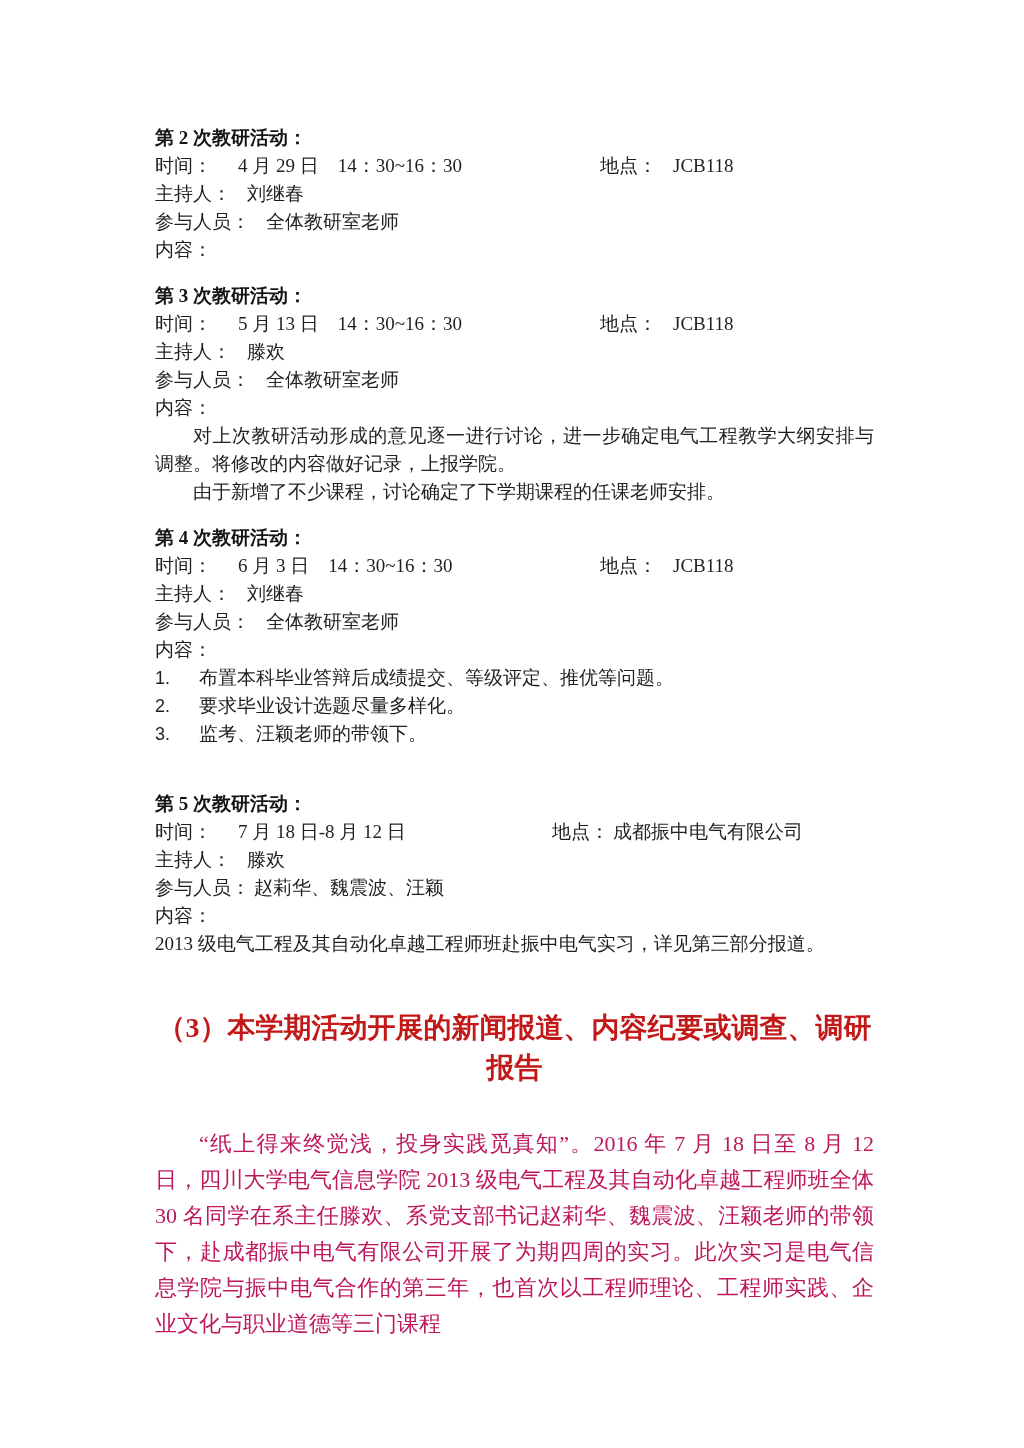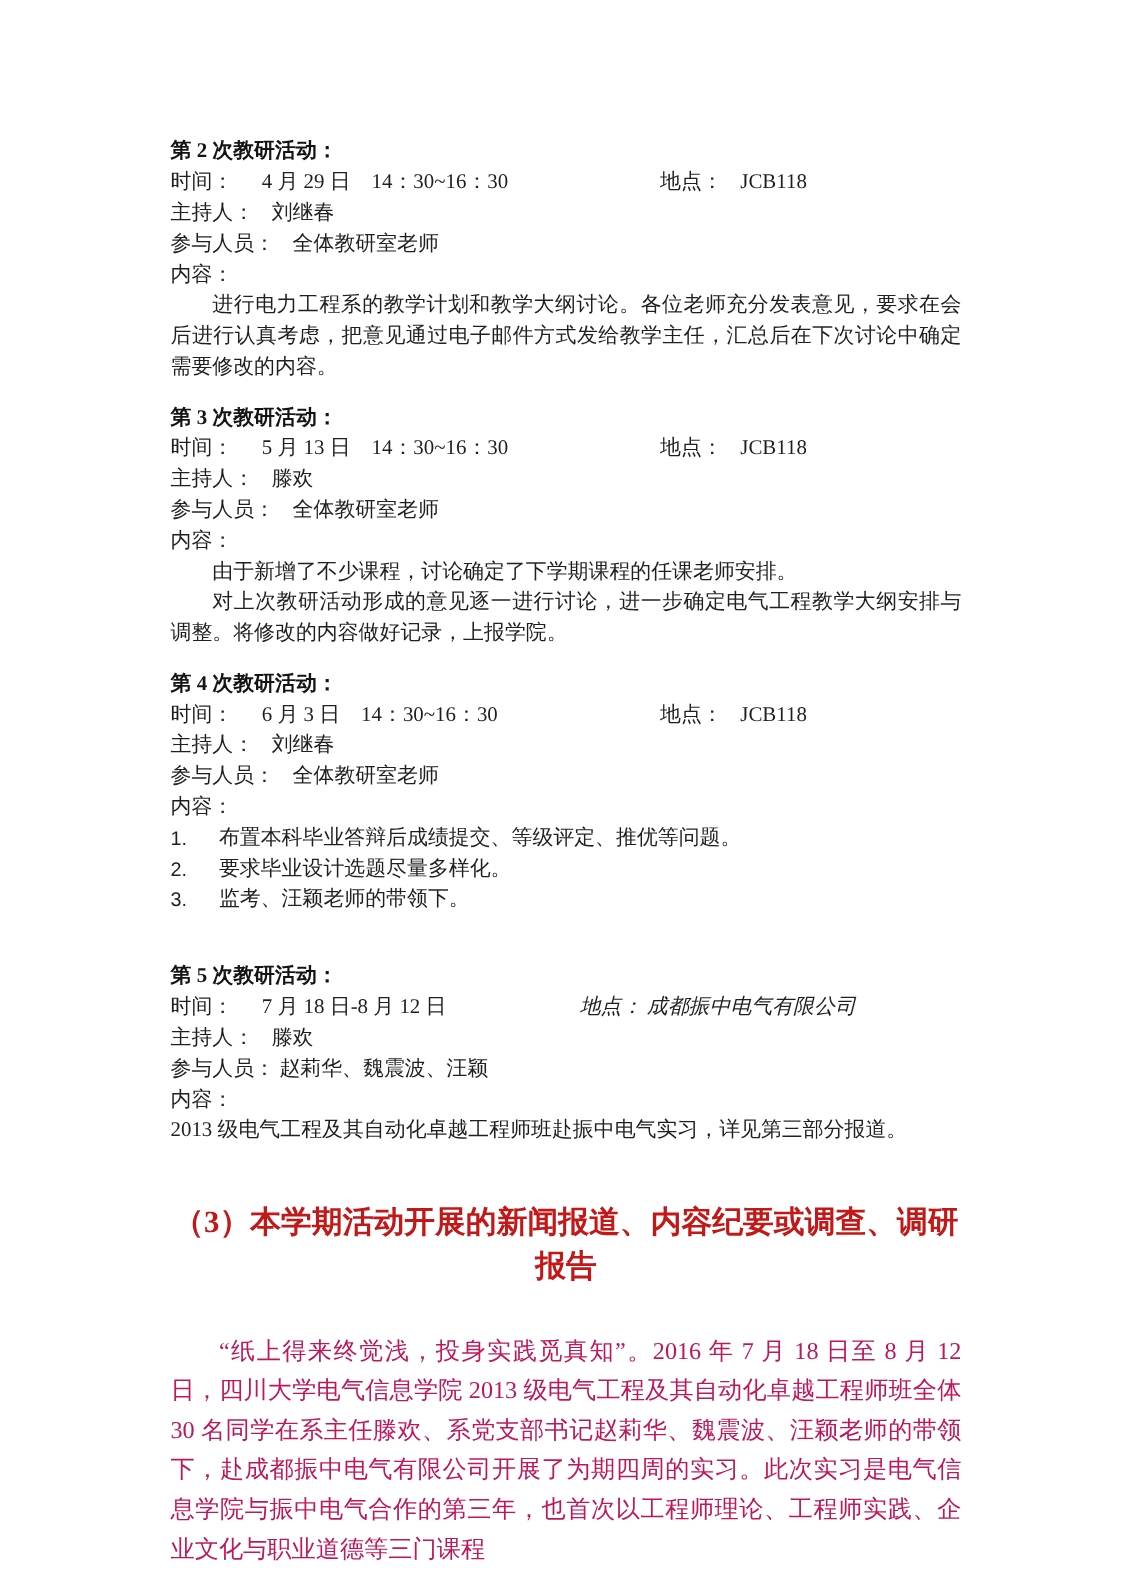--- a/index.html
+++ b/index.html
@@ -29,21 +29,21 @@
     font-weight: bold;
     line-height: 28px;
     color: #141414;
   }
   .row { position: relative; line-height: 28px; }
   .label { color: #1f1f1f; }
   .value { margin-left: 16px; }
   .value.wide-gap { margin-left: 26px; }
   .place-group { position: absolute; top: 0; }
   .place-group.far { left: 445px; }
-  .place-group.near { left: 372px; font-style: italic; }
+  .place-group.near { left: 397px; }
   .place-group .value { margin-left: 16px; text-align: right; }
   .place-group.near .value { margin-left: 4px; }
   .para {
     margin: 0;
     text-indent: 2em;
     text-align: justify;
     line-height: 28px;
   }
   .para.flush { text-indent: 0; }
   .olist { margin: 0; }
@@ -87,42 +87,41 @@
     </div>
     <div class="row">
       <span class="label">主持人：</span><span class="value">刘继春</span>
     </div>
     <div class="row">
       <span class="label">参与人员：</span><span class="value">全体教研室老师</span>
     </div>
     <div class="row">
       <span class="label">内容：</span>
     </div>
-    <p class="para">进行电力工程系的教学计划和教学大纲讨论。各位老师充分发表意见，要求在会后进行认真考虑，把意见通过电子邮件方式发给教学主任，汇总后在下次讨论中确定需要修改的内容。</p>
   </section>
 
   <section class="activity">
     <h3 class="activity-heading">第 3 次教研活动：</h3>
     <div class="row">
       <span class="label">时间：</span><span class="value wide-gap">5 月 13 日　14：30~16：30</span>
       <span class="place-group far">
         <span class="label">地点：</span><span class="value">JCB118</span>
       </span>
     </div>
     <div class="row">
       <span class="label">主持人：</span><span class="value">滕欢</span>
     </div>
     <div class="row">
       <span class="label">参与人员：</span><span class="value">全体教研室老师</span>
     </div>
     <div class="row">
       <span class="label">内容：</span>
     </div>
+    <p class="para">对上次教研活动形成的意见逐一进行讨论，进一步确定电气工程教学大纲安排与调整。将修改的内容做好记录，上报学院。</p>
     <p class="para">由于新增了不少课程，讨论确定了下学期课程的任课老师安排。</p>
-    <p class="para">对上次教研活动形成的意见逐一进行讨论，进一步确定电气工程教学大纲安排与调整。将修改的内容做好记录，上报学院。</p>
   </section>
 
   <section class="activity gap-lg">
     <h3 class="activity-heading">第 4 次教研活动：</h3>
     <div class="row">
       <span class="label">时间：</span><span class="value wide-gap">6 月 3 日　14：30~16：30</span>
       <span class="place-group far">
         <span class="label">地点：</span><span class="value">JCB118</span>
       </span>
     </div>

